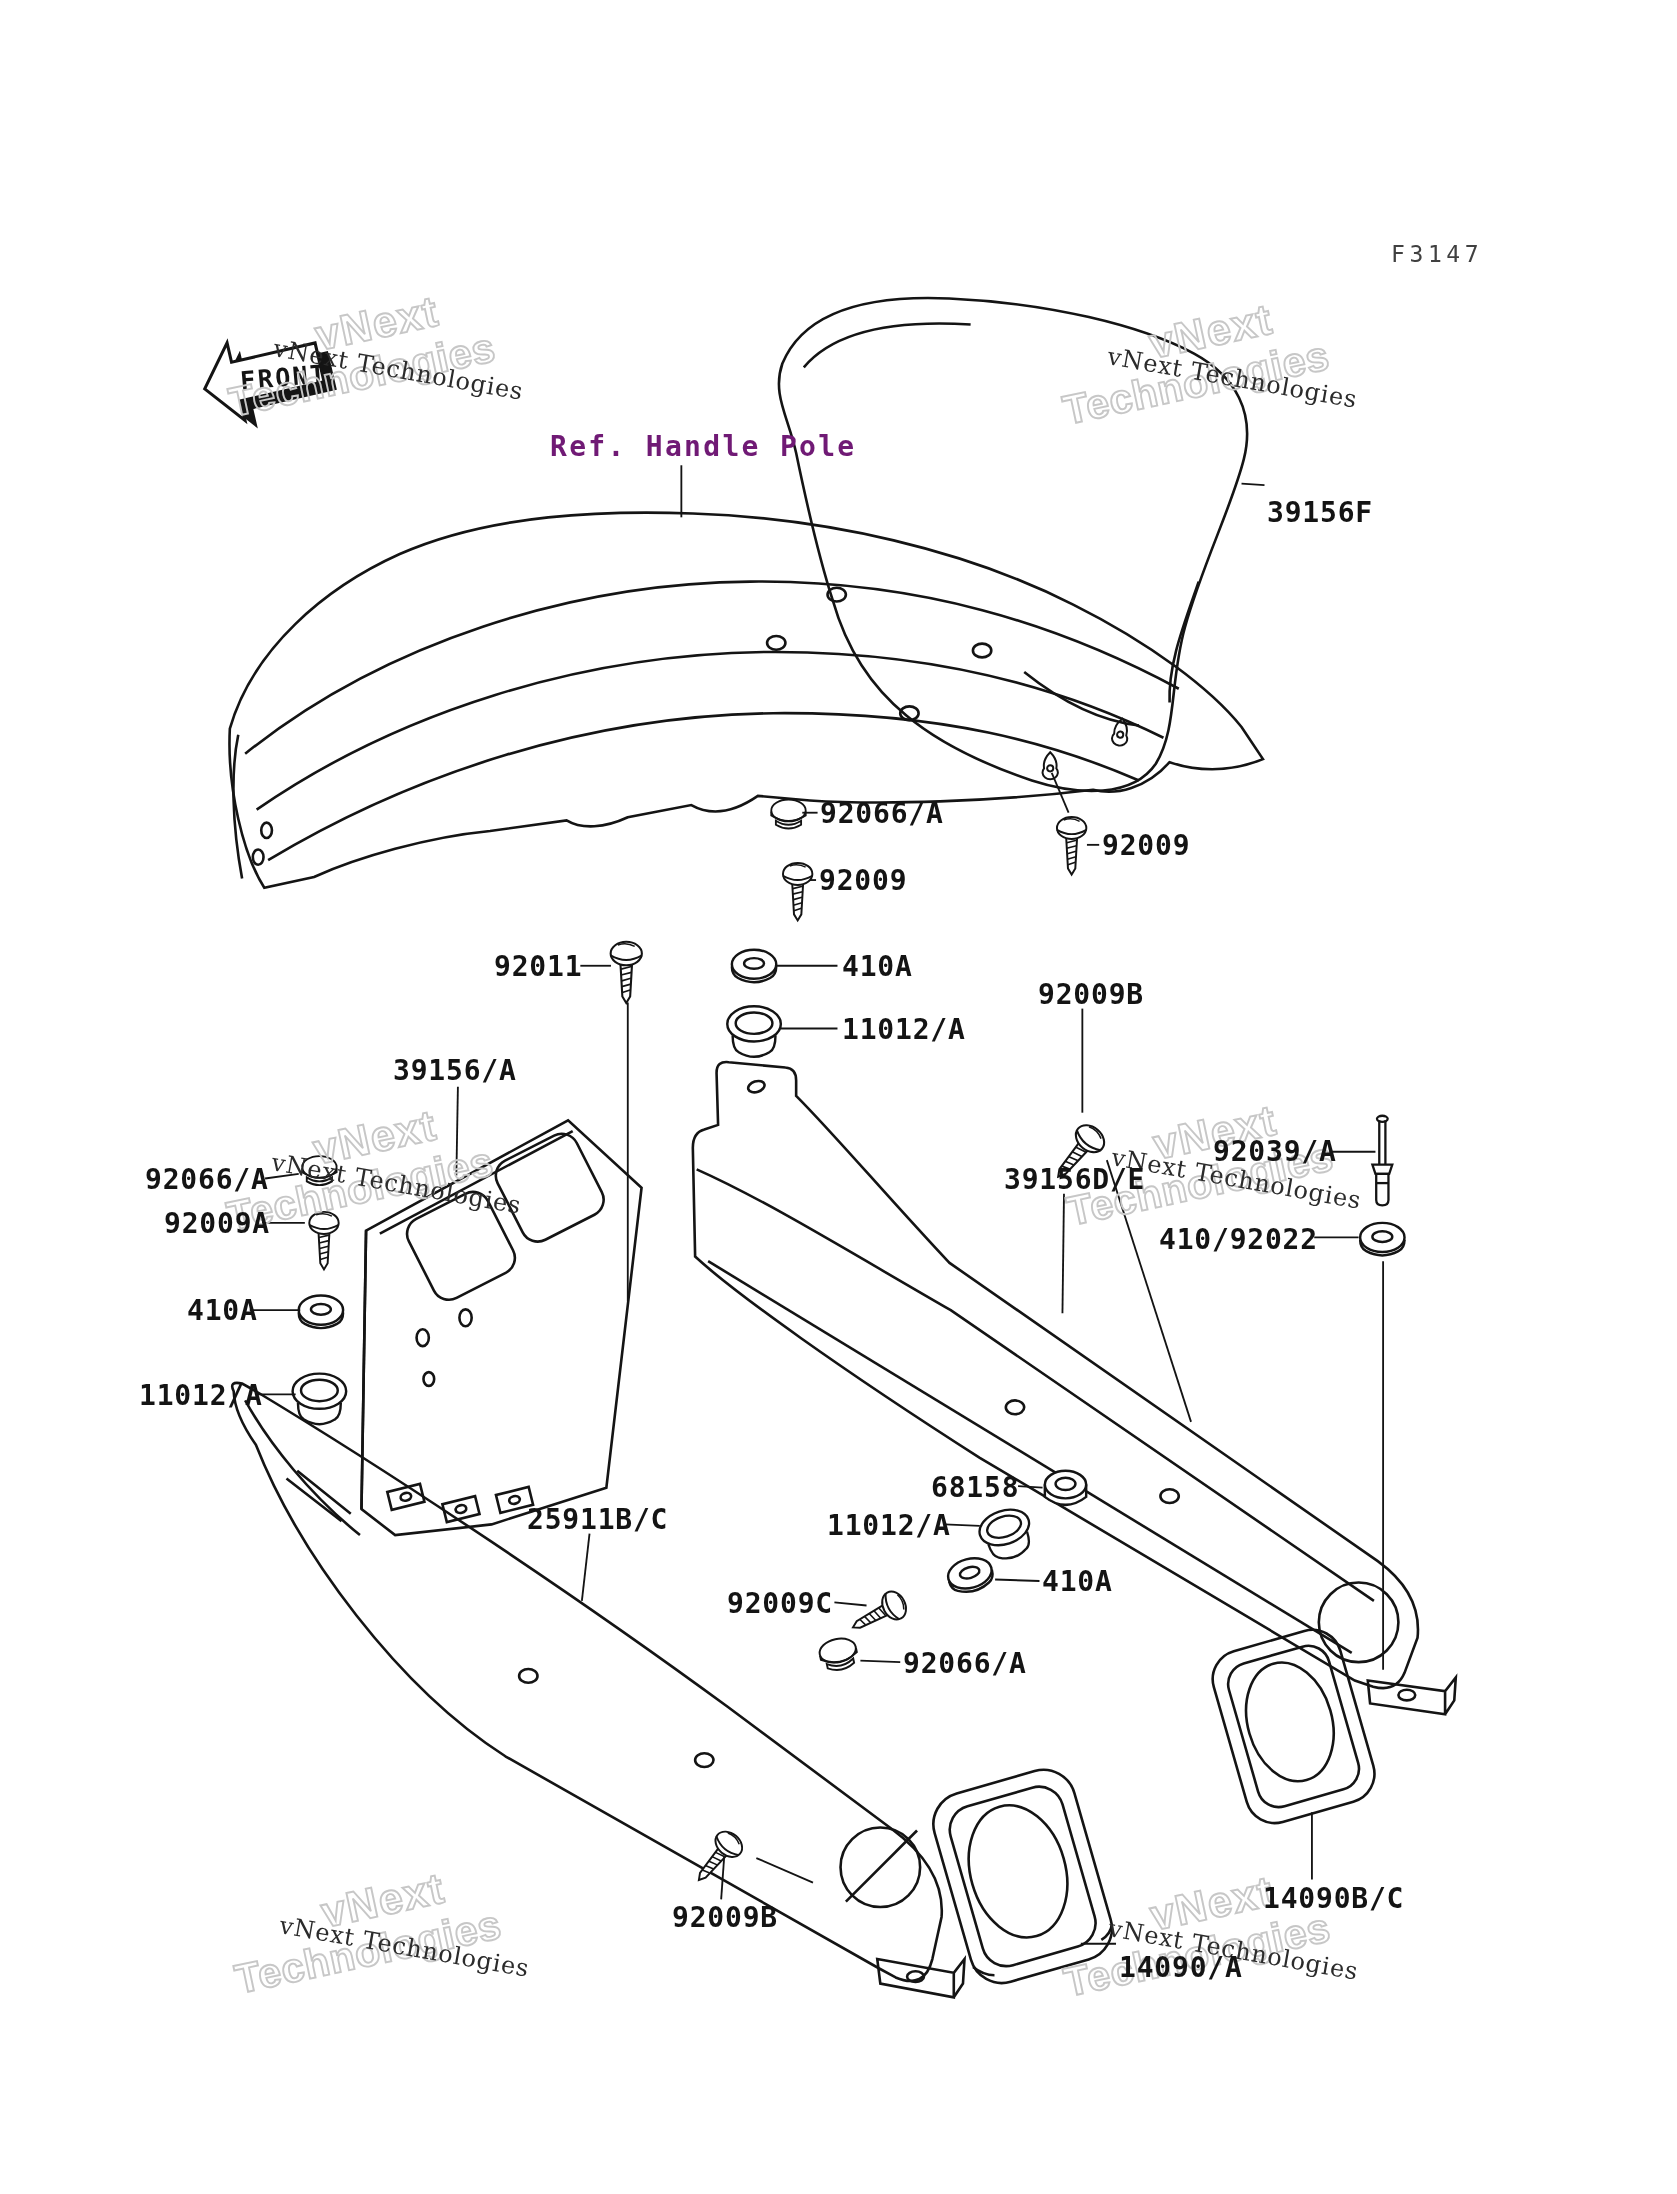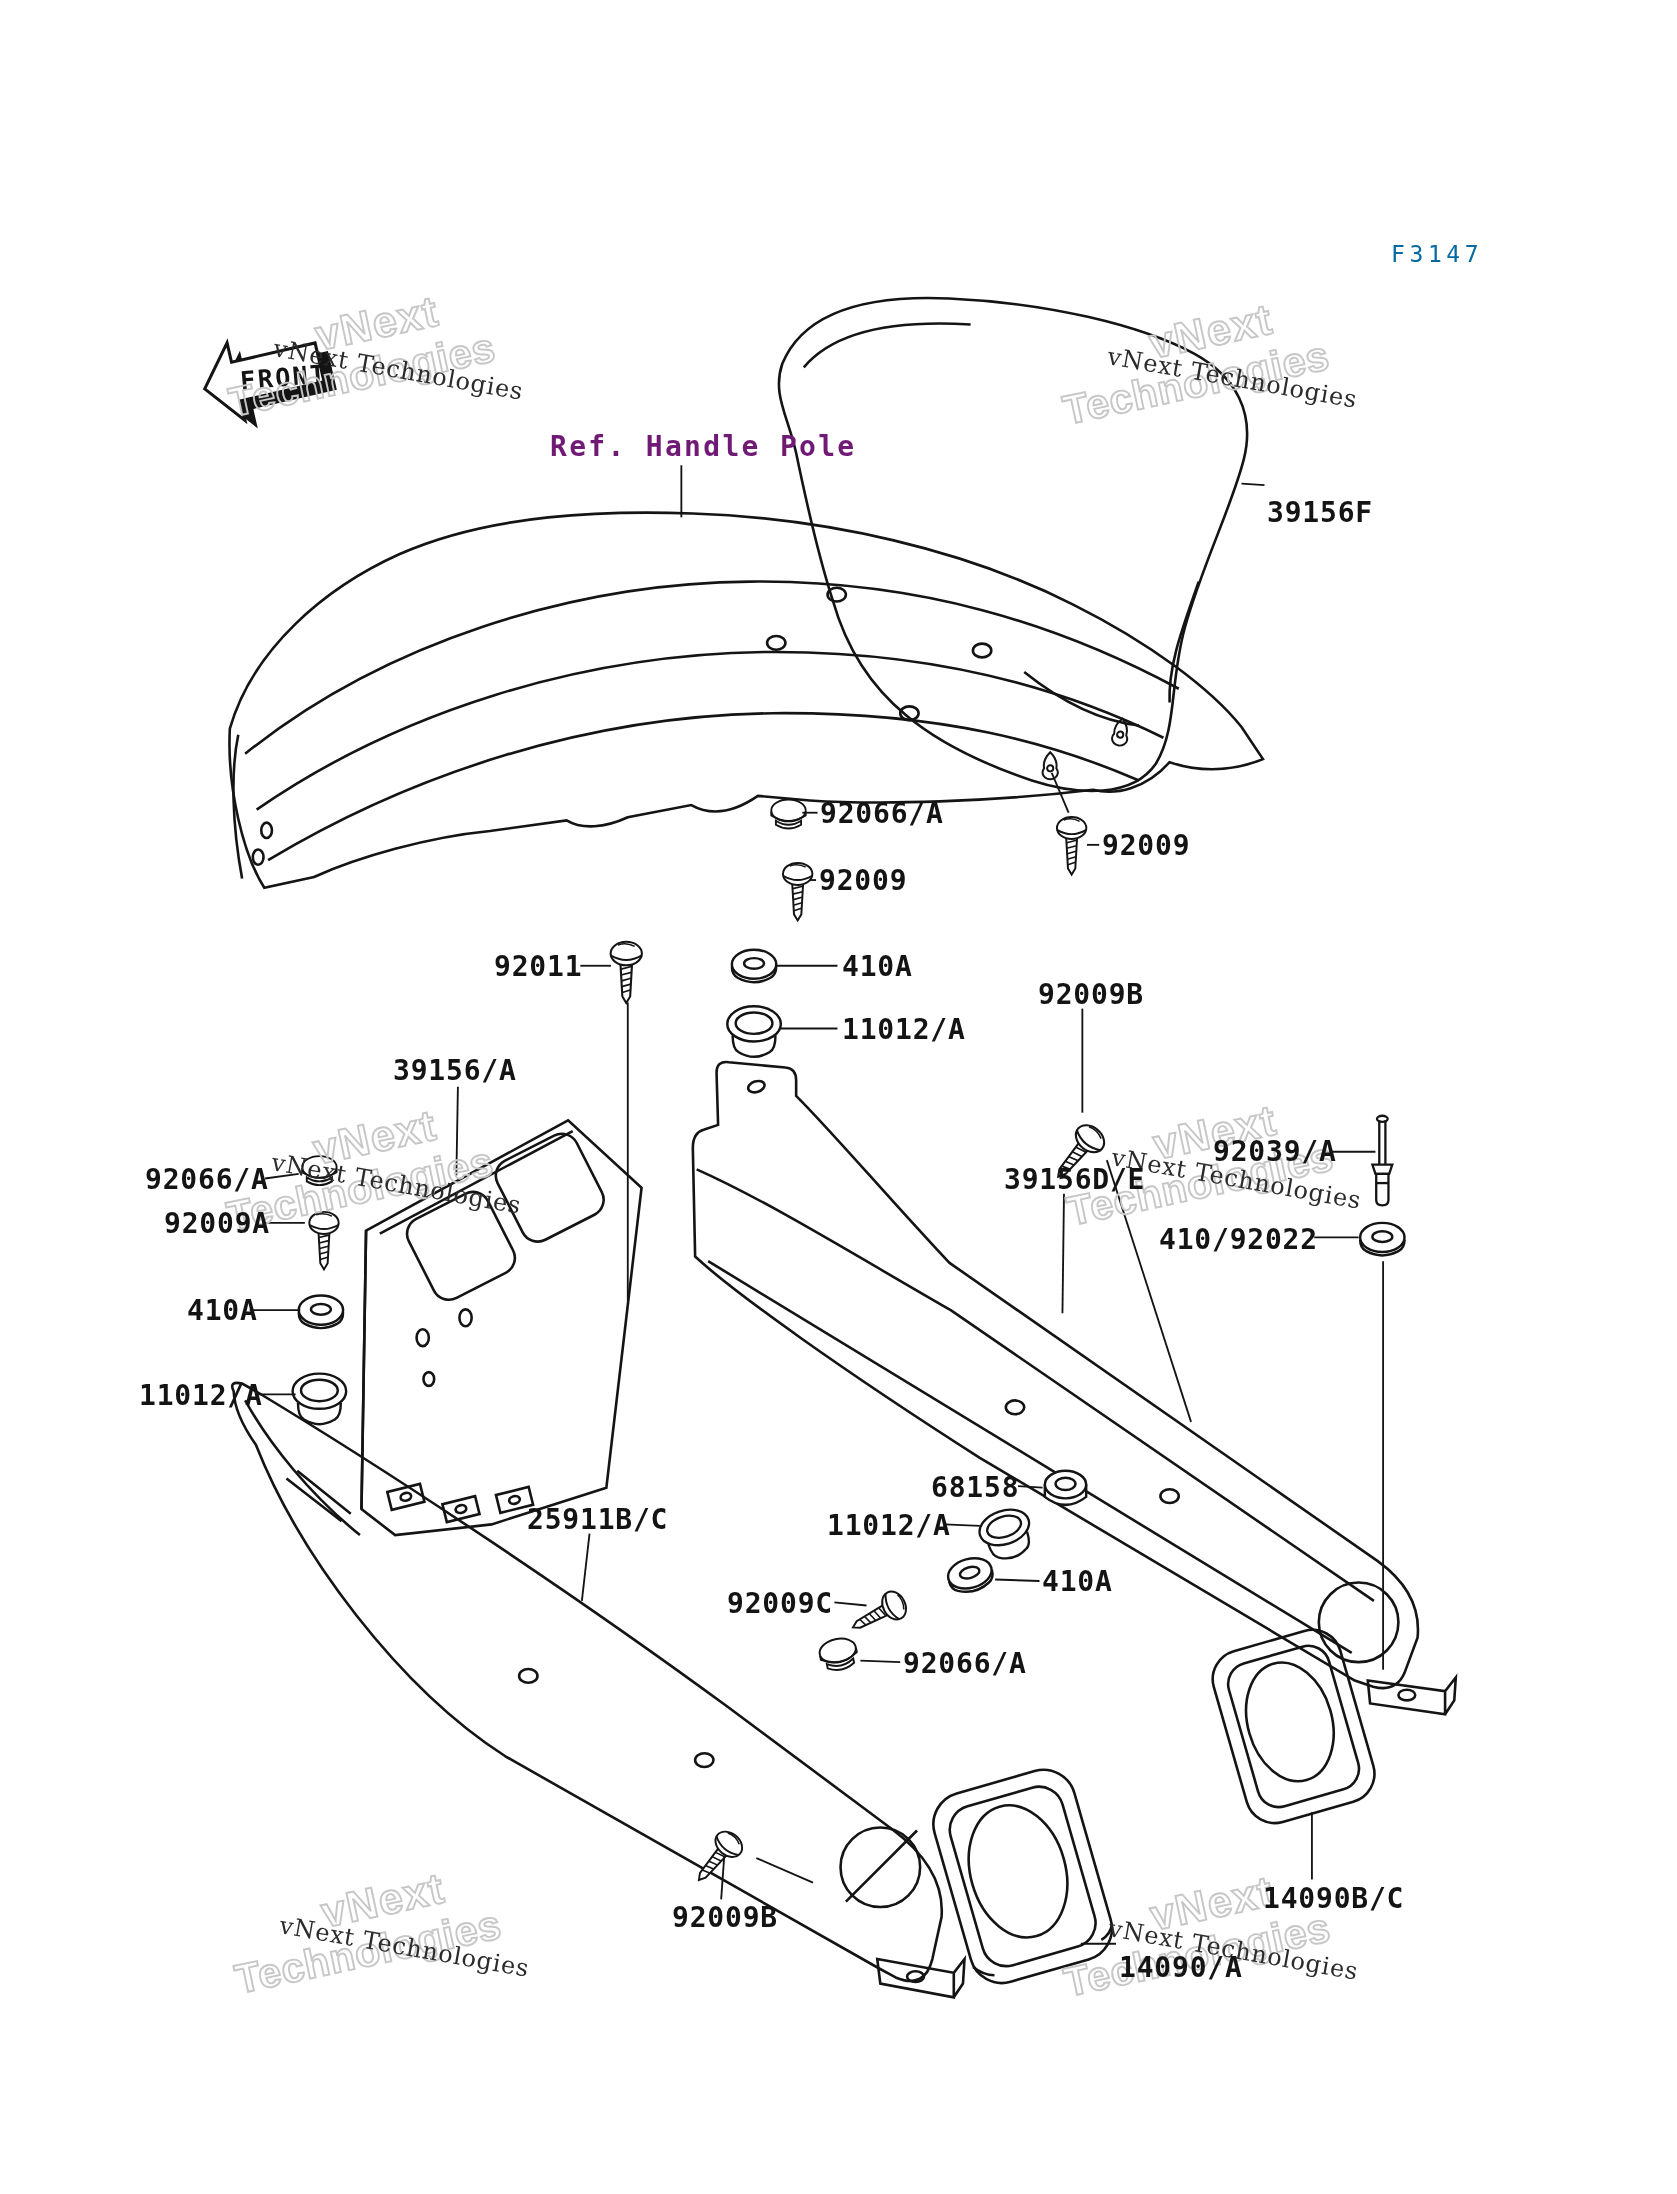--- a/index.html
+++ b/index.html
@@ -1,21 +1,21 @@
 <!DOCTYPE html>
 <html style="font-size:12.2px"><head>
 <meta charset="utf-8">
 <style>
   html,body{margin:0;padding:0;background:#fff;}
   .page{position:relative;width:1678px;height:2194px;background:#ffffff;overflow:hidden;
         font-family:"DejaVu Sans Mono",monospace;}
   svg{position:absolute;left:0;top:0;}
   .callout{position:absolute;font:700 28px/1.05 "DejaVu Sans Mono",monospace;color:#141414;
            letter-spacing:0.8px;white-space:nowrap;}
-  .code{position:absolute;font:400 23px/1 "DejaVu Sans Mono",monospace;color:#0369a1;
+  .code{position:absolute;font:400 23px/1 "DejaVu Sans Mono",monospace;color:#404040;
         letter-spacing:4.6px;white-space:nowrap;}
   .reflabel{position:absolute;font:700 28px/1 "DejaVu Sans Mono",monospace;color:#701a75;
             letter-spacing:2.3px;white-space:nowrap;}
   .wm{position:absolute;width:329px;height:161px;pointer-events:none;}
   .wm-top{position:absolute;left:86px;top:4.6px;font:700 43px/1 "Liberation Sans",sans-serif;
           color:rgba(255,255,255,0.01);-webkit-text-stroke:1.9px #c7c7c7;letter-spacing:1.5px;
           transform:rotate(-12deg);transform-origin:left center;white-space:nowrap;}
   .wm-bottom{position:absolute;left:0px;top:73px;font:700 41px/1 "Liberation Sans",sans-serif;
           color:rgba(255,255,255,0.01);-webkit-text-stroke:1.9px #c7c7c7;letter-spacing:0.8px;
           transform:rotate(-12deg);transform-origin:left center;white-space:nowrap;}

